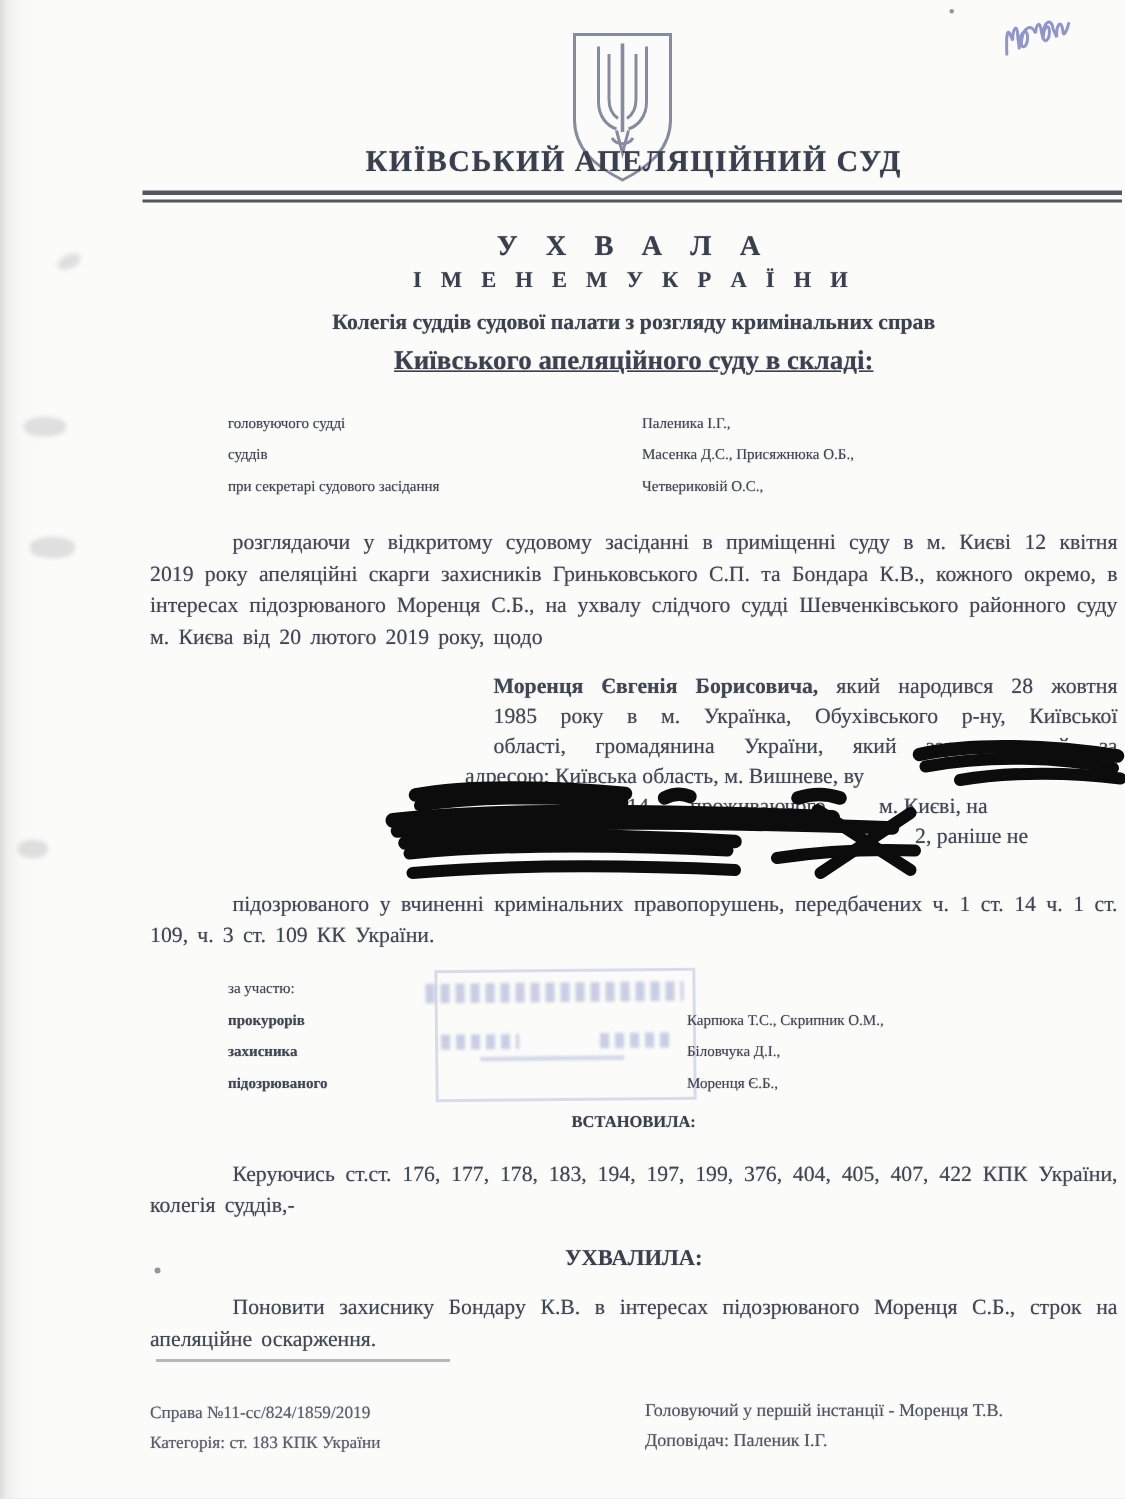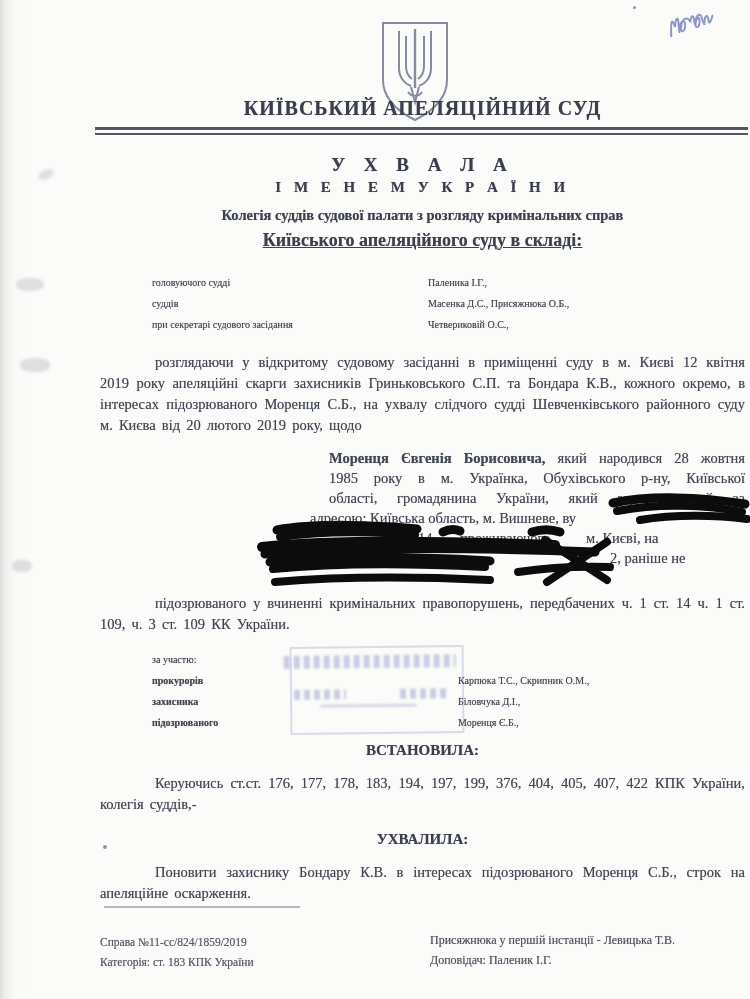--- a/index.html
+++ b/index.html
@@ -43,21 +43,21 @@
   .stamp{ top:646px;left:290px;width:170px;height:84px;z-index:1;
           border:2px solid rgba(150,160,205,.34);transform:rotate(-.6deg); }
   .stampbar{ position:absolute;filter:blur(1.2px);
              background:repeating-linear-gradient(90deg,rgba(132,142,196,.42) 0 6px,rgba(132,142,196,0) 6px 10px); }
   .sb1{ top:7px;left:-8px;width:172px;height:13px; }
   .sb2{ top:41px;left:2px;width:52px;height:10px; }
   .sb3{ top:41px;left:108px;width:50px;height:10px; }
   .sb4{ top:56px;left:28px;width:96px;height:3px;filter:blur(.8px);
         background:rgba(140,150,200,.35); }
   
-  .established{ top:742px;font-size:15px;color:#3a3f4e; }
+  .established{ top:742px;font-size:11px;color:#3a3f4e; }
   .legal{ top:773px; }
   .ruled{ top:831px;font-size:15px;color:#3a3f4e; }
   .ruling{ top:862px; }
   
   .pre-footer-line{ top:906px;left:104px;width:196px;border-top:2px solid rgba(95,100,112,.45); }
   .footer-left{ top:932px;left:100px;width:310px;font-size:11.5px;line-height:20px;color:#585d6a; }
   .footer-right{ top:930px;left:430px;width:315px;font-size:12px;line-height:20px;color:#505562;text-align:justify; }
   
   .smudge{ position:absolute;background:rgba(120,122,128,.22);filter:blur(1.5px);border-radius:45%; }
   .dot{ position:absolute;background:rgba(80,84,95,.6);border-radius:50%; }
@@ -181,21 +181,21 @@
 
   <div class="abs center bold t ruled">УХВАЛИЛА:</div>
   <div class="abs para t ruling">Поновити захиснику Бондару К.В. в інтересах підозрюваного Моренця С.Б., строк на апеляційне оскарження.</div>
 
   <div class="abs pre-footer-line"></div>
   <div class="abs t footer-left">
     <div>Справа №11-сс/824/1859/2019</div>
     <div>Категорія: ст. 183 КПК України</div>
   </div>
   <div class="abs t footer-right">
-    <div>Присяжнюка у першій інстанції - Левицька Т.В.</div>
+    <div>Головуючий у першій інстанції - Моренця Т.В.</div>
     <div>Доповідач: Паленик І.Г.</div>
   </div>
 
   <div class="smudge" style="top:170px;left:38px;width:16px;height:9px;transform:rotate(-25deg);"></div>
   <div class="smudge" style="top:278px;left:16px;width:28px;height:13px;"></div>
   <div class="smudge" style="top:358px;left:20px;width:30px;height:14px;"></div>
   <div class="smudge" style="top:560px;left:12px;width:20px;height:12px;"></div>
   <div class="dot" style="top:845px;left:103px;width:4px;height:4px;"></div>
 
 </div>

